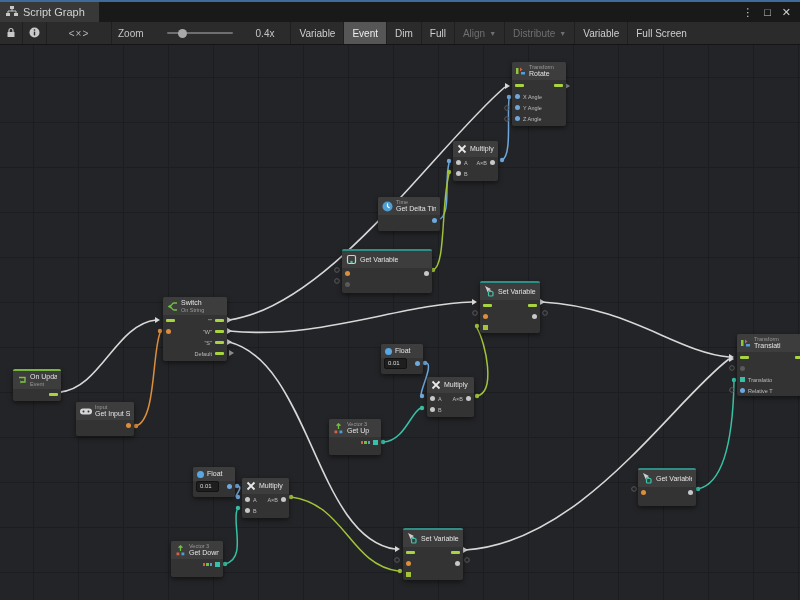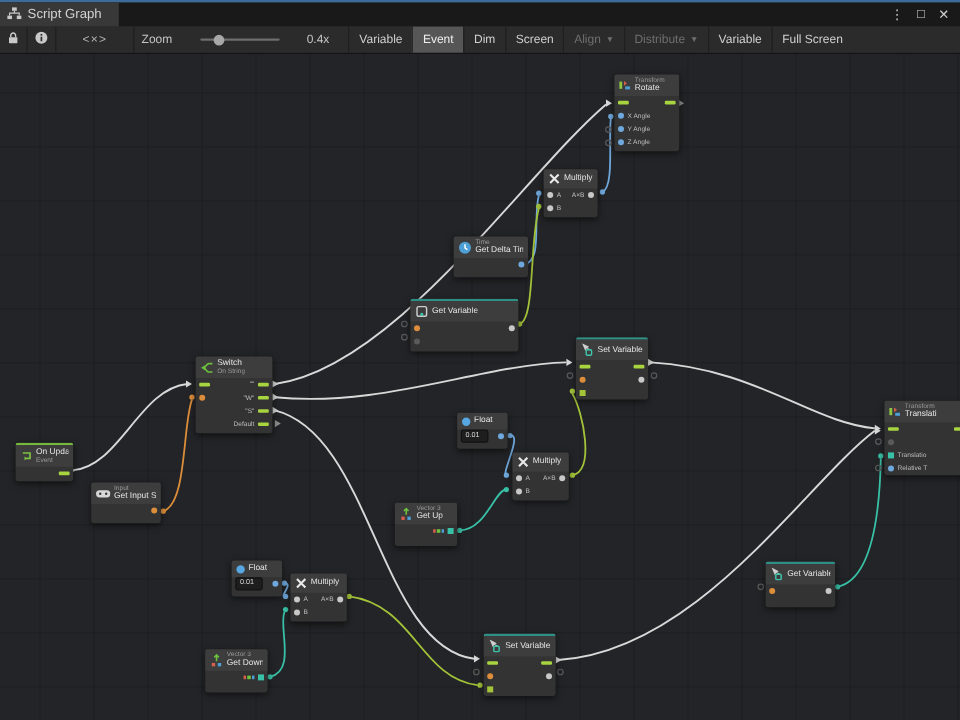--- a/index.html
+++ b/index.html
@@ -94,21 +94,21 @@
     <span>Zoom</span>
     <div class="ztrack">
       <div class="zthumb" id="zoom-thumb" style="left: calc(23% - 4px);"></div>
     </div>
     <span>0.4x</span>
   </div>
   <div class="tb-right" id="toolbar-buttons">
       <div class="tb-btn">Variable</div>
       <div class="tb-btn active">Event</div>
       <div class="tb-btn">Dim</div>
-      <div class="tb-btn">Screen</div>
+      <div class="tb-btn">Full</div>
       <div class="tb-btn disabled">Align<span class="dd">▼</span></div>
       <div class="tb-btn disabled">Distribute<span class="dd">▼</span></div>
       <div class="tb-btn">Variable</div>
       <div class="tb-btn">Full Screen</div>
     </div>
 </div>
 
 <div class="canvas">
   <div class="world" id="world">
       <svg width="800" height="600" class="wires">

